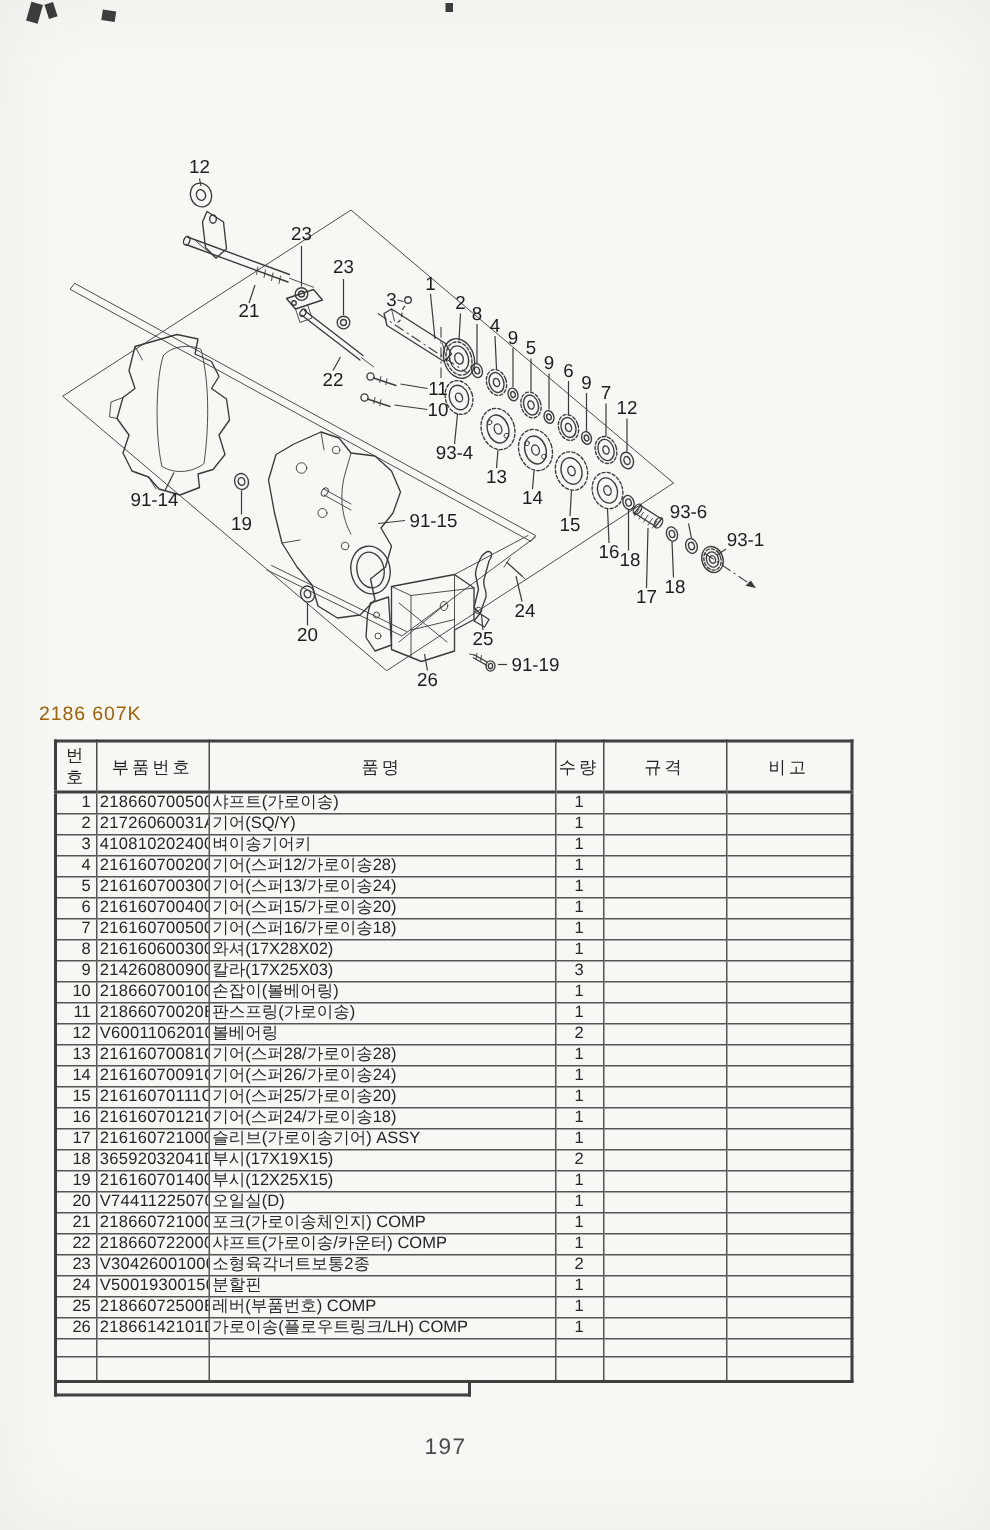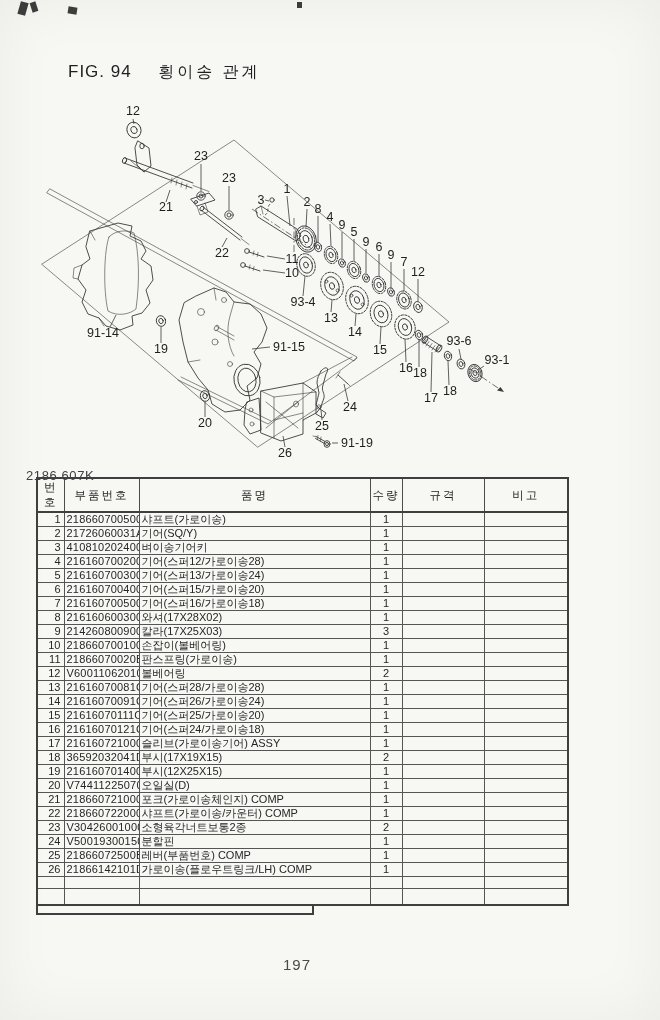--- a/index.html
+++ b/index.html
@@ -3,23 +3,23 @@
 <meta charset="utf-8">
 <style>
   html,body{margin:0;padding:0;background:#e9e9e6;}
   .page{position:relative;width:660px;height:1020px;background:#f7f7f4;overflow:hidden;
         font-family:"Liberation Sans",sans-serif;color:#2b2b2b;
         box-shadow:inset 0 0 60px rgba(0,0,0,.05);}
   
   .figure-heading{position:absolute;left:68px;top:62px;white-space:nowrap;}
   .fig-label{font-size:17px;letter-spacing:1px;color:#1f1f1f;}
   .ftitle{font-size:16px;margin-left:22px;letter-spacing:3px;color:#1f1f1f;}
-  .code{position:absolute;left:26px;top:468px;font-size:13px;letter-spacing:.6px;color:#404040;}
+  .code{position:absolute;left:26px;top:468px;font-size:13px;letter-spacing:.6px;color:#a16207;}
   
-  .table-wrap{position:absolute;left:25px;top:477px;width:531px;padding-left:11px;}
+  .table-wrap{position:absolute;left:25px;top:493px;width:531px;padding-left:11px;}
   table.parts-table{border-collapse:collapse;table-layout:fixed;width:531px;border:2px solid #3f3f3f;}
   .parts-table th{height:24px;font-size:11.5px;font-weight:normal;letter-spacing:2px;
         border:1px solid #4c4c4c;border-bottom:2px solid #3f3f3f;color:#222;}
   .parts-table td{height:13px;line-height:13px;font-size:11px;padding:0 2px;
         border:1px solid #555;white-space:nowrap;overflow:hidden;color:#262626;}
   td.c-no{text-align:right;padding-right:3px;}
   td.c-part{letter-spacing:.2px;}
   td.c-qty{text-align:center;}
   tr.empty-a td{height:11px;}
   tr.empty-b td{height:15px;}
@@ -344,24 +344,20 @@
         <text x="350" y="411" text-anchor="middle" class="callout">24</text>
         <line x1="322" y1="420" x2="321" y2="410" class="leader"></line>
         <text x="322" y="430" text-anchor="middle" class="callout">25</text>
         <line x1="285" y1="447" x2="283" y2="436" class="leader"></line>
         <text x="285" y="457" text-anchor="middle" class="callout">26</text>
         <line x1="338" y1="443" x2="332" y2="443" class="leader"></line>
         <text x="357" y="447" text-anchor="middle" class="callout">91-19</text>
       </g>
   </svg>
 
-  <div class="figure-heading">
-    <span class="fig-label">FIG. 94</span>
-    <span class="ftitle">횡이송 관계</span>
-  </div>
 
   <div class="code">2186 607K</div>
 
   <div class="table-wrap">
     <table class="parts-table">
       <colgroup>
         <col style="width:27px">
           <col style="width:75px">
           <col style="width:231px">
         <col style="width:32px">

